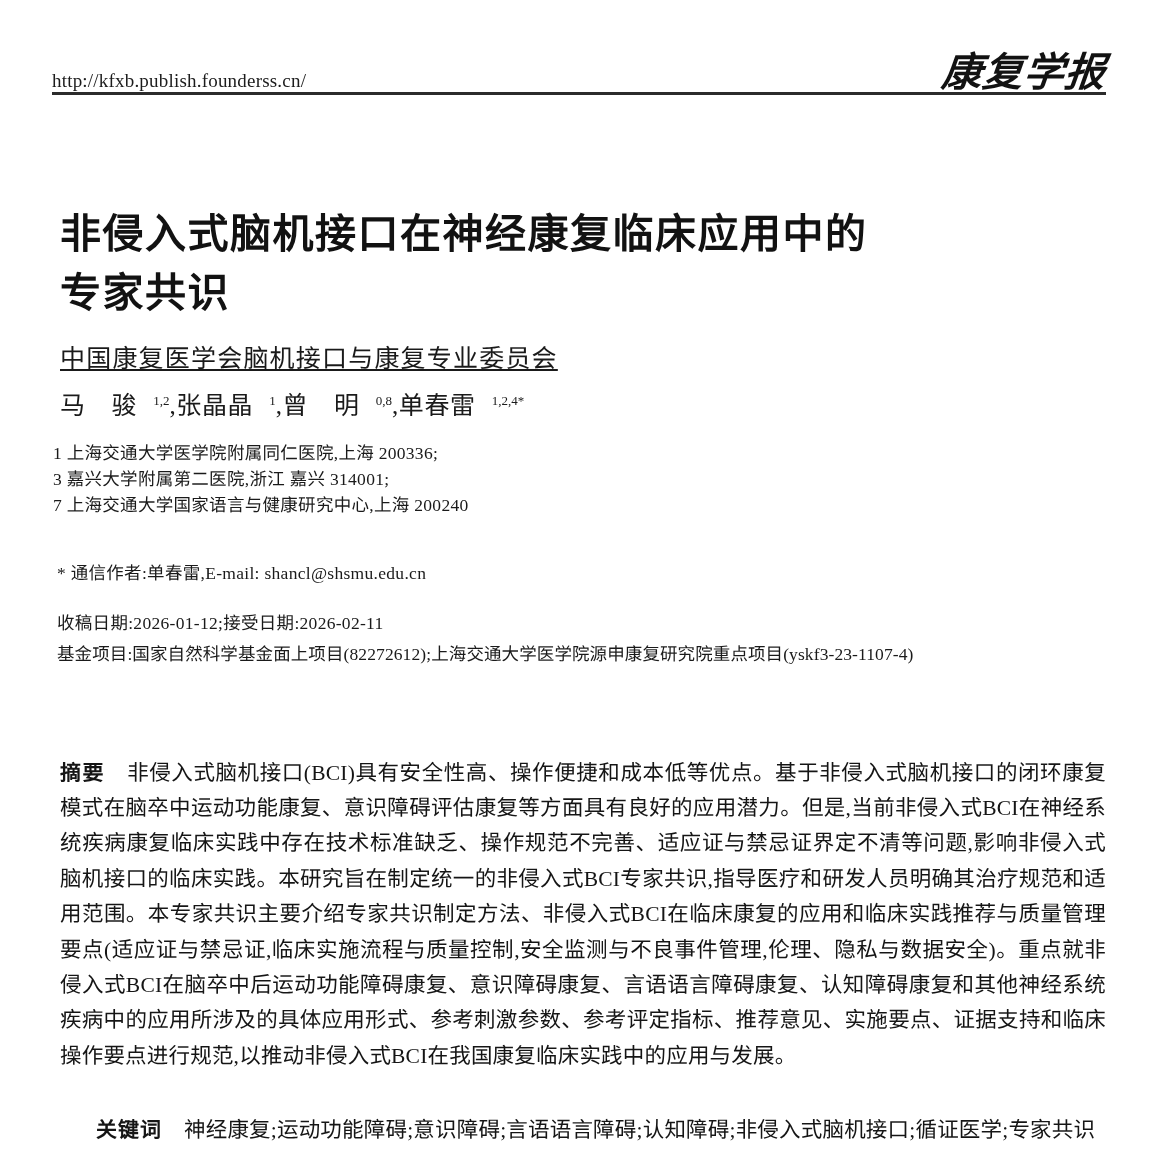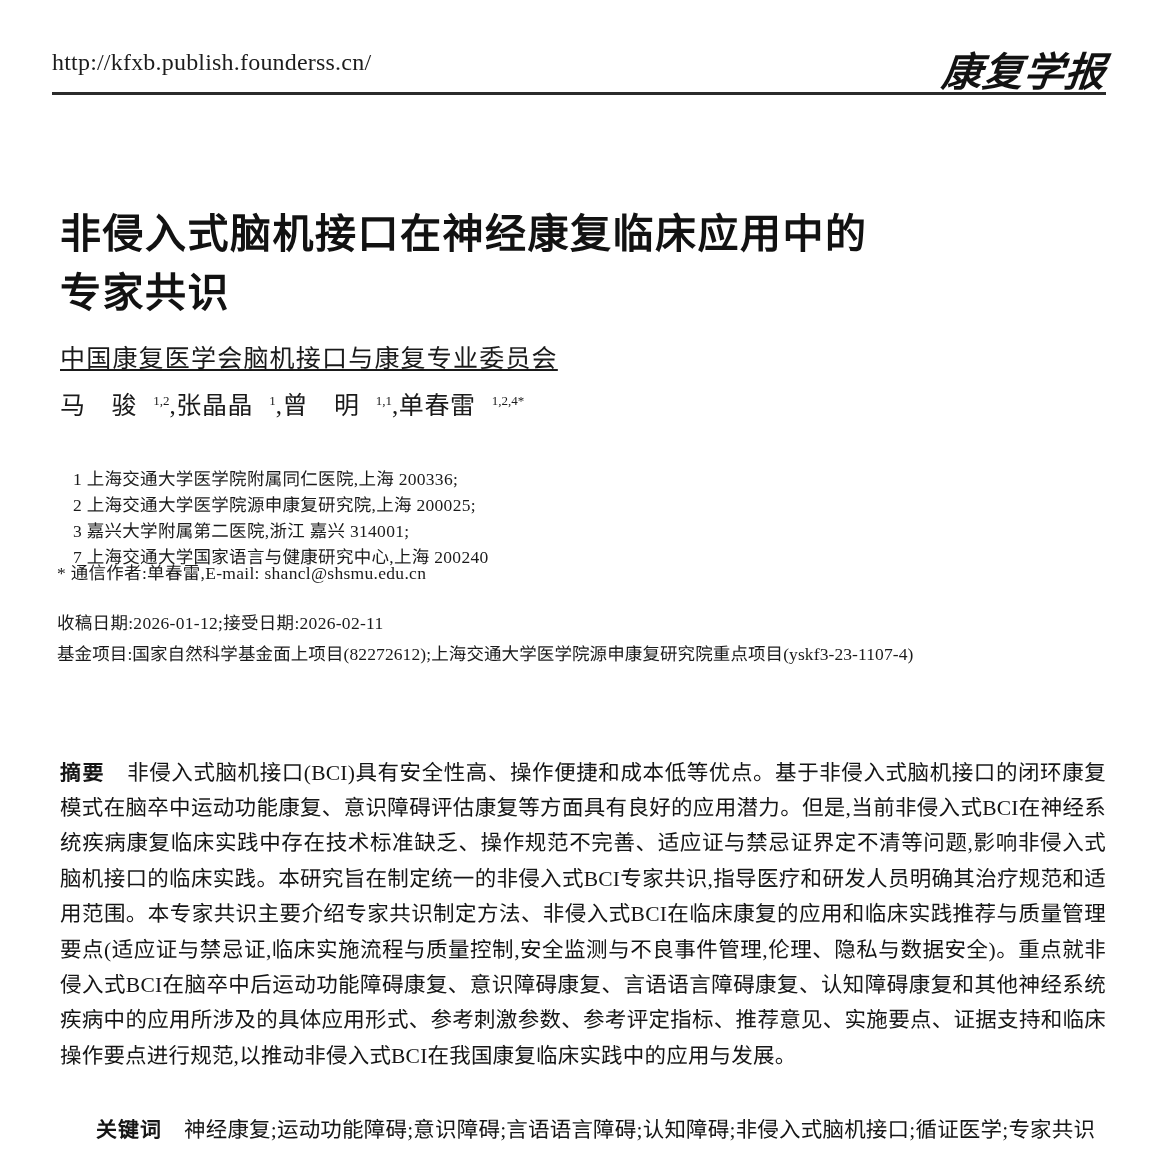--- a/index.html
+++ b/index.html
@@ -27,25 +27,25 @@
     left: 52px;
     top: 46px;
     width: 1054px;
     height: 46px;
     display: flex;
     align-items: flex-end;
     justify-content: space-between;
   }
   .header-url {
     font-family: "Liberation Serif", "DejaVu Serif", serif;
-    font-size: 24px;
+    font-size: 19px;
     letter-spacing: 0.2px;
     color: #1c1c1c;
     line-height: 1;
-    padding-bottom: 18px;
+    padding-bottom: 2px;
     text-align: right;
   }
   .journal-logo {
     font-family: "DejaVu Serif", "Liberation Serif", serif;
     font-size: 40px;
     font-weight: 700;
     font-style: italic;
     letter-spacing: 1px;
     color: #121212;
     line-height: 1;
@@ -103,24 +103,23 @@
   .authors sup {
     font-size: 13px;
     vertical-align: super;
     letter-spacing: 0;
     margin-left: 16px;
   }
 
   
   .affiliations {
     position: absolute;
-    left: 73px;
+    left: 53px;
     top: 440px;
     width: 900px;
-    margin-top: 26px;
   }
   .affil-line {
     font-size: 17.5px;
     line-height: 26px;
     letter-spacing: 0.3px;
     color: #1a1a1a;
     white-space: nowrap;
   }
 
   .correspondence {
@@ -210,25 +209,24 @@
   </div>
   <div class="header-rule"></div>
 
   <h1 class="title">
     <span>非侵入式脑机接口在神经康复临床应用中的</span><br>
     <span>专家共识</span>
   </h1>
 
   <div class="committee">中国康复医学会脑机接口与康复专业委员会</div>
 
-  <div class="authors"><span><span>马</span><span class="gap"></span><span>骏</span></span><sup>1,2</sup><span>,</span><span><span>张</span><span>晶晶</span></span><sup>1</sup><span>,</span><span><span>曾</span><span class="gap"></span><span>明</span></span><sup>1,1</sup><span>,</span><span><span>单</span><span>春雷</span></span><sup>1,2,4*</sup></div>
+  <div class="authors"><span><span>马</span><span class="gap"></span><span>骏</span></span><sup>1,2</sup><span>,</span><span><span>张</span><span>晶晶</span></span><sup>1</sup><span>,</span><span><span>曾</span><span class="gap"></span><span>明</span></span><sup>0,8</sup><span>,</span><span><span>单</span><span>春雷</span></span><sup>1,2,4*</sup></div>
 
   <div class="affiliations">
       <div class="affil-line">1 上海交通大学医学院附属同仁医院,上海 200336;</div>
-      <div class="affil-line">2 上海交通大学医学院源申康复研究院,上海 200025;</div>
       <div class="affil-line">3 嘉兴大学附属第二医院,浙江 嘉兴 314001;</div>
       <div class="affil-line">7 上海交通大学国家语言与健康研究中心,上海 200240</div>
     </div>
 
   <div class="correspondence">* 通信作者:单春雷,E-mail: shancl@shsmu.edu.cn</div>
   <div class="dates">收稿日期:2026-01-12;接受日期:2026-02-11</div>
   <div class="funding">基金项目:国家自然科学基金面上项目(82272612);上海交通大学医学院源申康复研究院重点项目(yskf3-23-1107-4)</div>
 
   <div class="abstract-block">
     <p class="abstract-body"><span class="abstract-label">摘要</span><span class="label-gap"></span><span>非侵入式脑机接口(BCI)具有安全性高、操作便捷和成本低等优点。基于非侵入式脑机接口的闭环康复模式在脑卒中运动功能康复、意识障碍评估康复等方面具有良好的应用潜力。但是,当前非侵入式BCI在神经系统疾病康复临床实践中存在技术标准缺乏、操作规范不完善、适应证与禁忌证界定不清等问题,影响非侵入式脑机接口的临床实践。本研究旨在制定统一的非侵入式BCI专家共识,指导医疗和研发人员明确其治疗规范和适用范围。本专家共识主要介绍专家共识制定方法、非侵入式BCI在临床康复的应用和临床实践推荐与质量管理要点(适应证与禁忌证,临床实施流程与质量控制,安全监测与不良事件管理,伦理、隐私与数据安全)。重点就非侵入式BCI在脑卒中后运动功能障碍康复、意识障碍康复、言语语言障碍康复、认知障碍康复和其他神经系统疾病中的应用所涉及的具体应用形式、参考刺激参数、参考评定指标、推荐意见、实施要点、证据支持和临床操作要点进行规范,以推动非侵入式BCI在我国康复临床实践中的应用与发展。</span></p>

